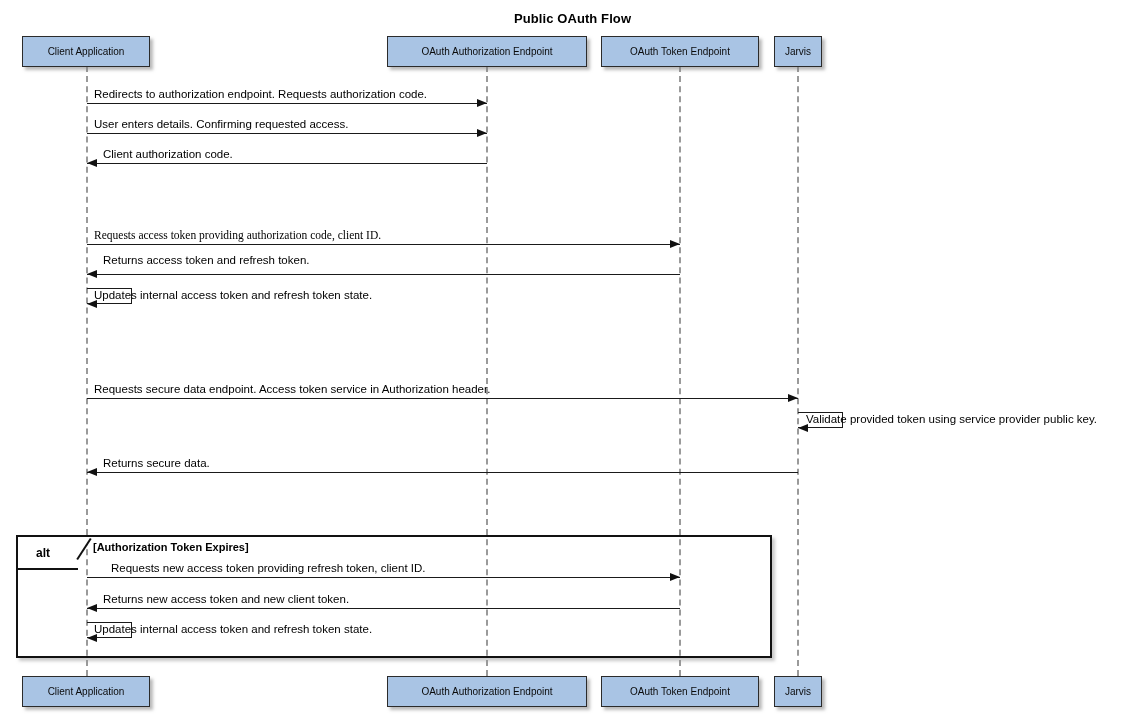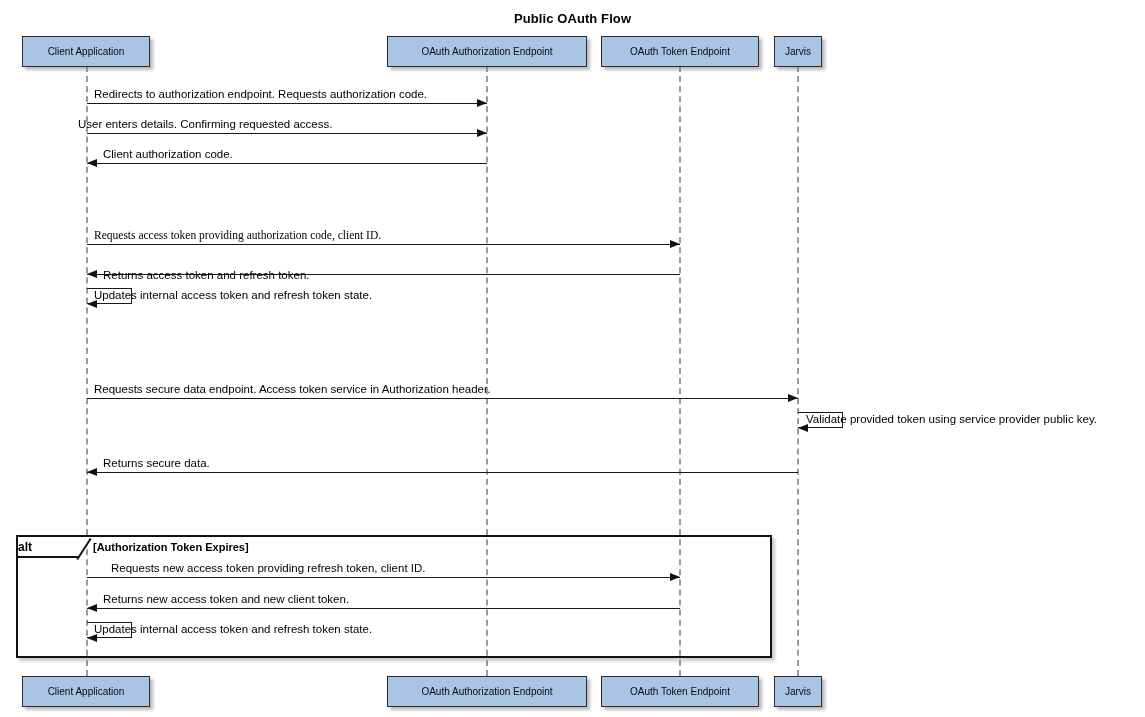--- a/index.html
+++ b/index.html
@@ -87,26 +87,27 @@
   .frame{
     position:absolute;
     box-sizing:border-box;
     border:2px solid #111111;
     background:transparent;
     box-shadow:3px 3px 3px rgba(150,150,150,0.5);
   }
   .frame-tab{
     position:absolute;
     box-sizing:border-box;
-    height:21px;
+    height:33px;
     background:#ffffff;
     border-right:2px solid #111111;
     border-bottom:2px solid #111111;
     display:flex;
     align-items:center;
+    padding-left:18px;
     font-size:12px;
     font-weight:bold;
     color:#000;
   }
   .frame-cond{
     position:absolute;
     font-size:11px;
     font-weight:bold;
     color:#000;
     white-space:nowrap;
@@ -133,30 +134,30 @@
       <div style="position: absolute; left: 78px; top: 537px; width: 0px; height: 0px; border-left: 14px solid rgb(255, 255, 255); border-bottom: 21px solid transparent;"></div>
       <div style="position: absolute; left: 78px; top: 558px; width: 25px; height: 0px; border-top: 2px solid rgb(17, 17, 17); transform-origin: left bottom; transform: rotate(-57deg);"></div>
       <div class="frame-cond" style="left: 93px; top: 541px;">[Authorization Token Expires]</div>
     </div>
   <div id="messages-layer">
       <div class="msg" style="left: 87px; top: 103px; width: 400px;"></div>
       <div class="arrowhead arrow-right" style="left: 477px; top: 99px;"></div>
       <div class="msg-label" style="left: 94px; top: 88px;">Redirects to authorization endpoint. Requests authorization code.</div>
       <div class="msg" style="left: 87px; top: 133px; width: 400px;"></div>
       <div class="arrowhead arrow-right" style="left: 477px; top: 129px;"></div>
-      <div class="msg-label" style="left: 78px; top: 118px;">User enters details. Confirming requested access.</div>
+      <div class="msg-label" style="left: 94px; top: 118px;">User enters details. Confirming requested access.</div>
       <div class="msg" style="left: 87px; top: 163px; width: 400px;"></div>
       <div class="arrowhead arrow-left" style="left: 87px; top: 159px;"></div>
       <div class="msg-label" style="left: 103px; top: 148px;">Client authorization code.</div>
       <div class="msg" style="left: 87px; top: 244px; width: 593px;"></div>
       <div class="arrowhead arrow-right" style="left: 670px; top: 240px;"></div>
       <div class="msg-label" style="left: 94px; top: 229px; font-family: Liberation Serif, serif;">Requests access token providing authorization code, client ID.</div>
       <div class="msg" style="left: 87px; top: 274px; width: 593px;"></div>
       <div class="arrowhead arrow-left" style="left: 87px; top: 270px;"></div>
-      <div class="msg-label" style="left: 103px; top: 269px;">Returns access token and refresh token.</div>
+      <div class="msg-label" style="left: 103px; top: 254px;">Returns access token and refresh token.</div>
       <div class="selfmsg" style="left: 87px; top: 288px; width: 45px; height: 16px;"></div>
       <div class="arrowhead arrow-left" style="left: 87px; top: 299.5px;"></div>
       <div class="msg-label" style="left: 94px; top: 289px;">Updates internal access token and refresh token state.</div>
       <div class="msg" style="left: 87px; top: 398px; width: 711px;"></div>
       <div class="arrowhead arrow-right" style="left: 788px; top: 394px;"></div>
       <div class="msg-label" style="left: 94px; top: 383px;">Requests secure data endpoint. Access token service in Authorization header.</div>
       <div class="selfmsg" style="left: 798px; top: 412px; width: 45px; height: 16px;"></div>
       <div class="arrowhead arrow-left" style="left: 798px; top: 423.5px;"></div>
       <div class="msg-label" style="left: 806px; top: 413px;">Validate provided token using service provider public key.</div>
       <div class="msg" style="left: 87px; top: 472px; width: 711px;"></div>

